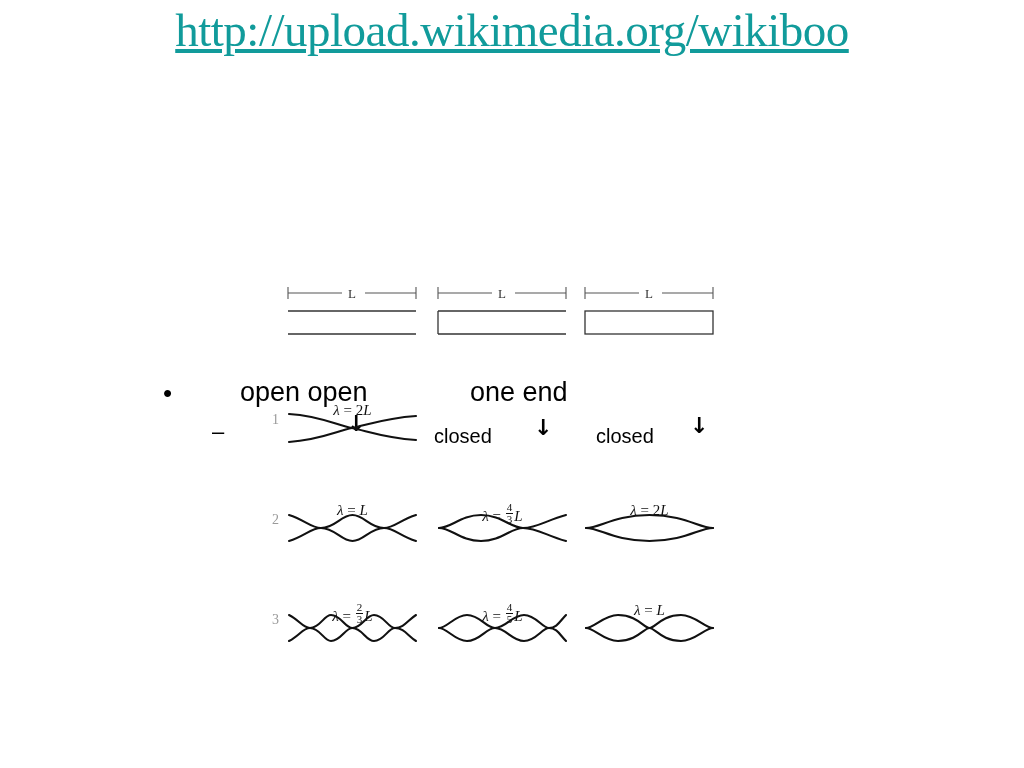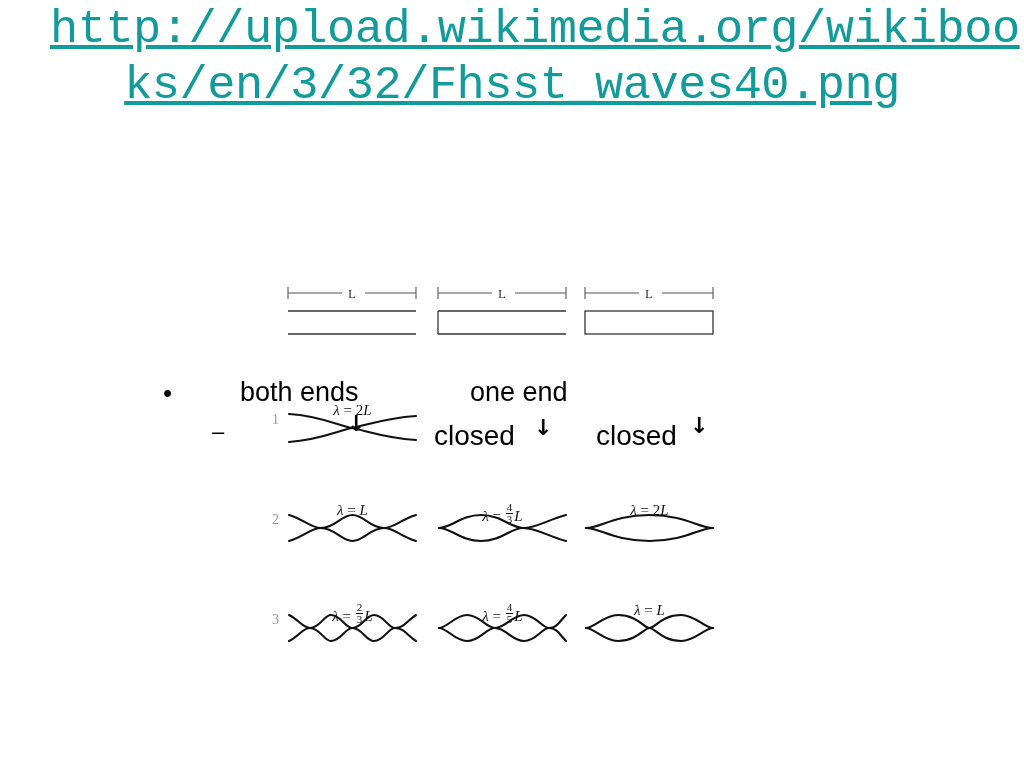--- a/index.html
+++ b/index.html
@@ -16,21 +16,21 @@
     color: #000000;
   }
 
   
   #title-link {
     position: absolute;
     left: 50px;
     top: 2px;
     width: 924px;
     text-align: center;
-    font-family: Liberation Mono, monospace;
+    font-family: Liberation Serif, serif;
     font-size: 47px;
     line-height: 56px;
     font-weight: 400;
     color: #119B9B;
     text-decoration: underline;
     text-underline-offset: 3px;
     letter-spacing: -0.5px;
     cursor: pointer;
   }
   #title-link .url-line {
@@ -69,21 +69,21 @@
     font-weight: 400;
     color: #000;
     white-space: nowrap;
   }
   .col-head.c1 { left: 240px; top: 192px; }
   .col-head.c2 { left: 434px; top: 192px; margin-left: 36px; }
   .col-head.c3 { left: 589px; top: 192px; }
 
   .sub-head {
     position: absolute;
-    font-size: 28px;
+    font-size: 20px;
     line-height: 24px;
     color: #000;
     white-space: nowrap;
     text-align: center;
   }
   .sub-head.s2 { left: 434px; top: 239px; }
   .sub-head.s3 { left: 596px; top: 239px; }
 
   .down-arrow {
     position: absolute;
@@ -171,29 +171,28 @@
   }
   .harmonic-num.h1 { top: 130px; }
   .harmonic-num.h2 { top: 230px; }
   .harmonic-num.h3 { top: 330px; }
 </style>
 </head>
 <body>
 
 <div id="title-link">
   <span class="url-line">http://upload.wikimedia.org/wikiboo</span>
-  <span class="url-line">ks/en/3/32/Fhsst_waves40.png</span>
 </div>
 
 <div id="header-block">
 
   <span class="bullet-dot">•</span>
   <span class="bullet-dash">–</span>
 
-  <span class="col-head c1">both ends</span>
+  <span class="col-head c1">open open</span>
   <span class="col-head c2">one end</span>
 
   <span class="sub-head s2">closed</span>
   <span class="sub-head s3">closed</span>
 
   <span class="down-arrow a1">↓</span>
   <span class="down-arrow a2">↓</span>
   <span class="down-arrow a3">↓</span>
 </div>
 

